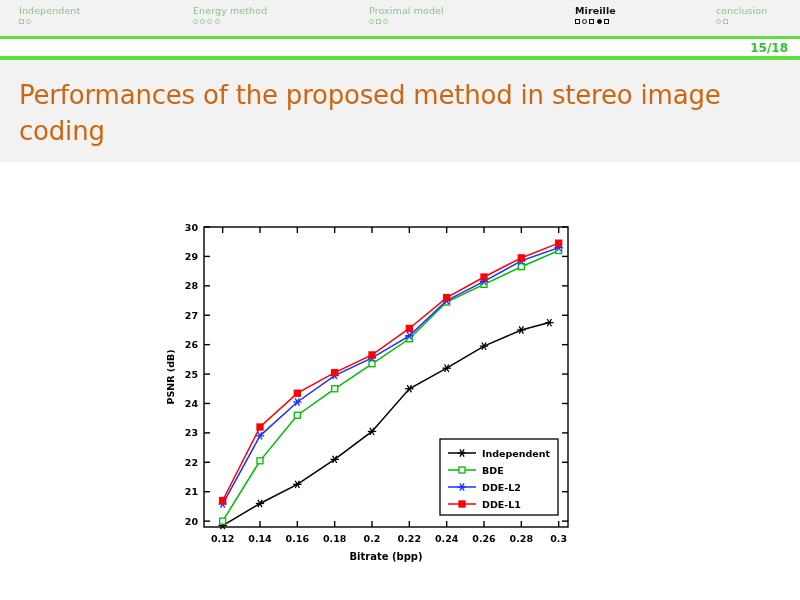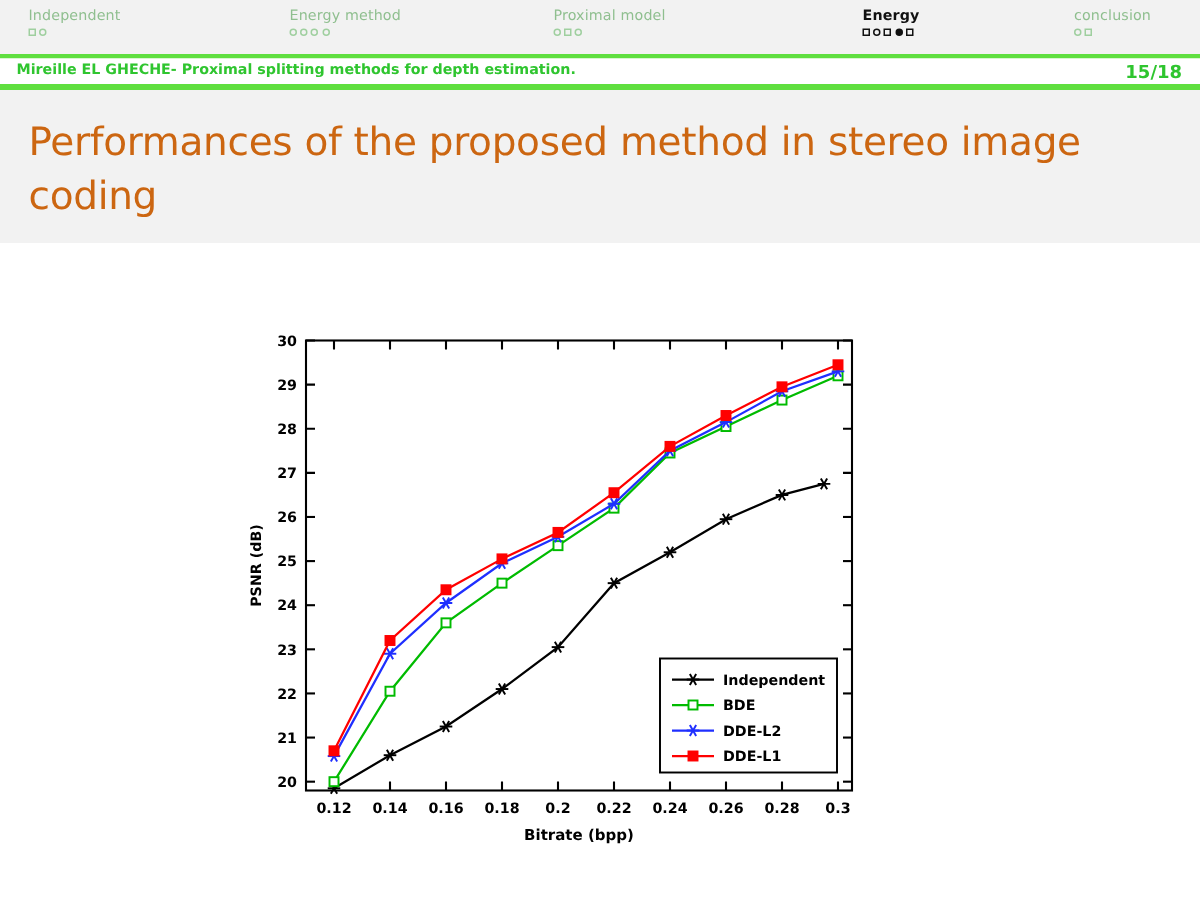--- a/index.html
+++ b/index.html
@@ -124,42 +124,41 @@
     </div>
     <div class="nav-section" id="navsec2" style="left:369px;">
       <span class="nav-label">Proximal model</span>
       <span class="nav-dots">
           <span class="dot circle"></span>
           <span class="dot square"></span>
           <span class="dot circle"></span>
         </span>
     </div>
     <div class="nav-section active" id="navsec3" style="left:575px;">
-      <span class="nav-label">Energy</span>
+      <span class="nav-label">Mireille</span>
       <span class="nav-dots">
           <span class="dot square"></span>
           <span class="dot circle"></span>
           <span class="dot square"></span>
           <span class="dot circle filled"></span>
           <span class="dot square"></span>
         </span>
     </div>
     <div class="nav-section" id="navsec4" style="left:716px;">
       <span class="nav-label">conclusion</span>
       <span class="nav-dots">
           <span class="dot circle"></span>
           <span class="dot square"></span>
         </span>
     </div>
   </div>
 
   <div class="rule-top"></div>
 
   <div class="footer">
-    <span class="footer-text">Mireille EL GHECHE- Proximal splitting methods for depth estimation.</span>
     <span class="footer-page">15/18</span>
   </div>
 
   <div class="rule-bottom"></div>
 
   <div class="title-band">
     <div class="slide-title">Performances of the proposed method in stereo image coding</div>
   </div>
 
   <div class="chart-wrap">

